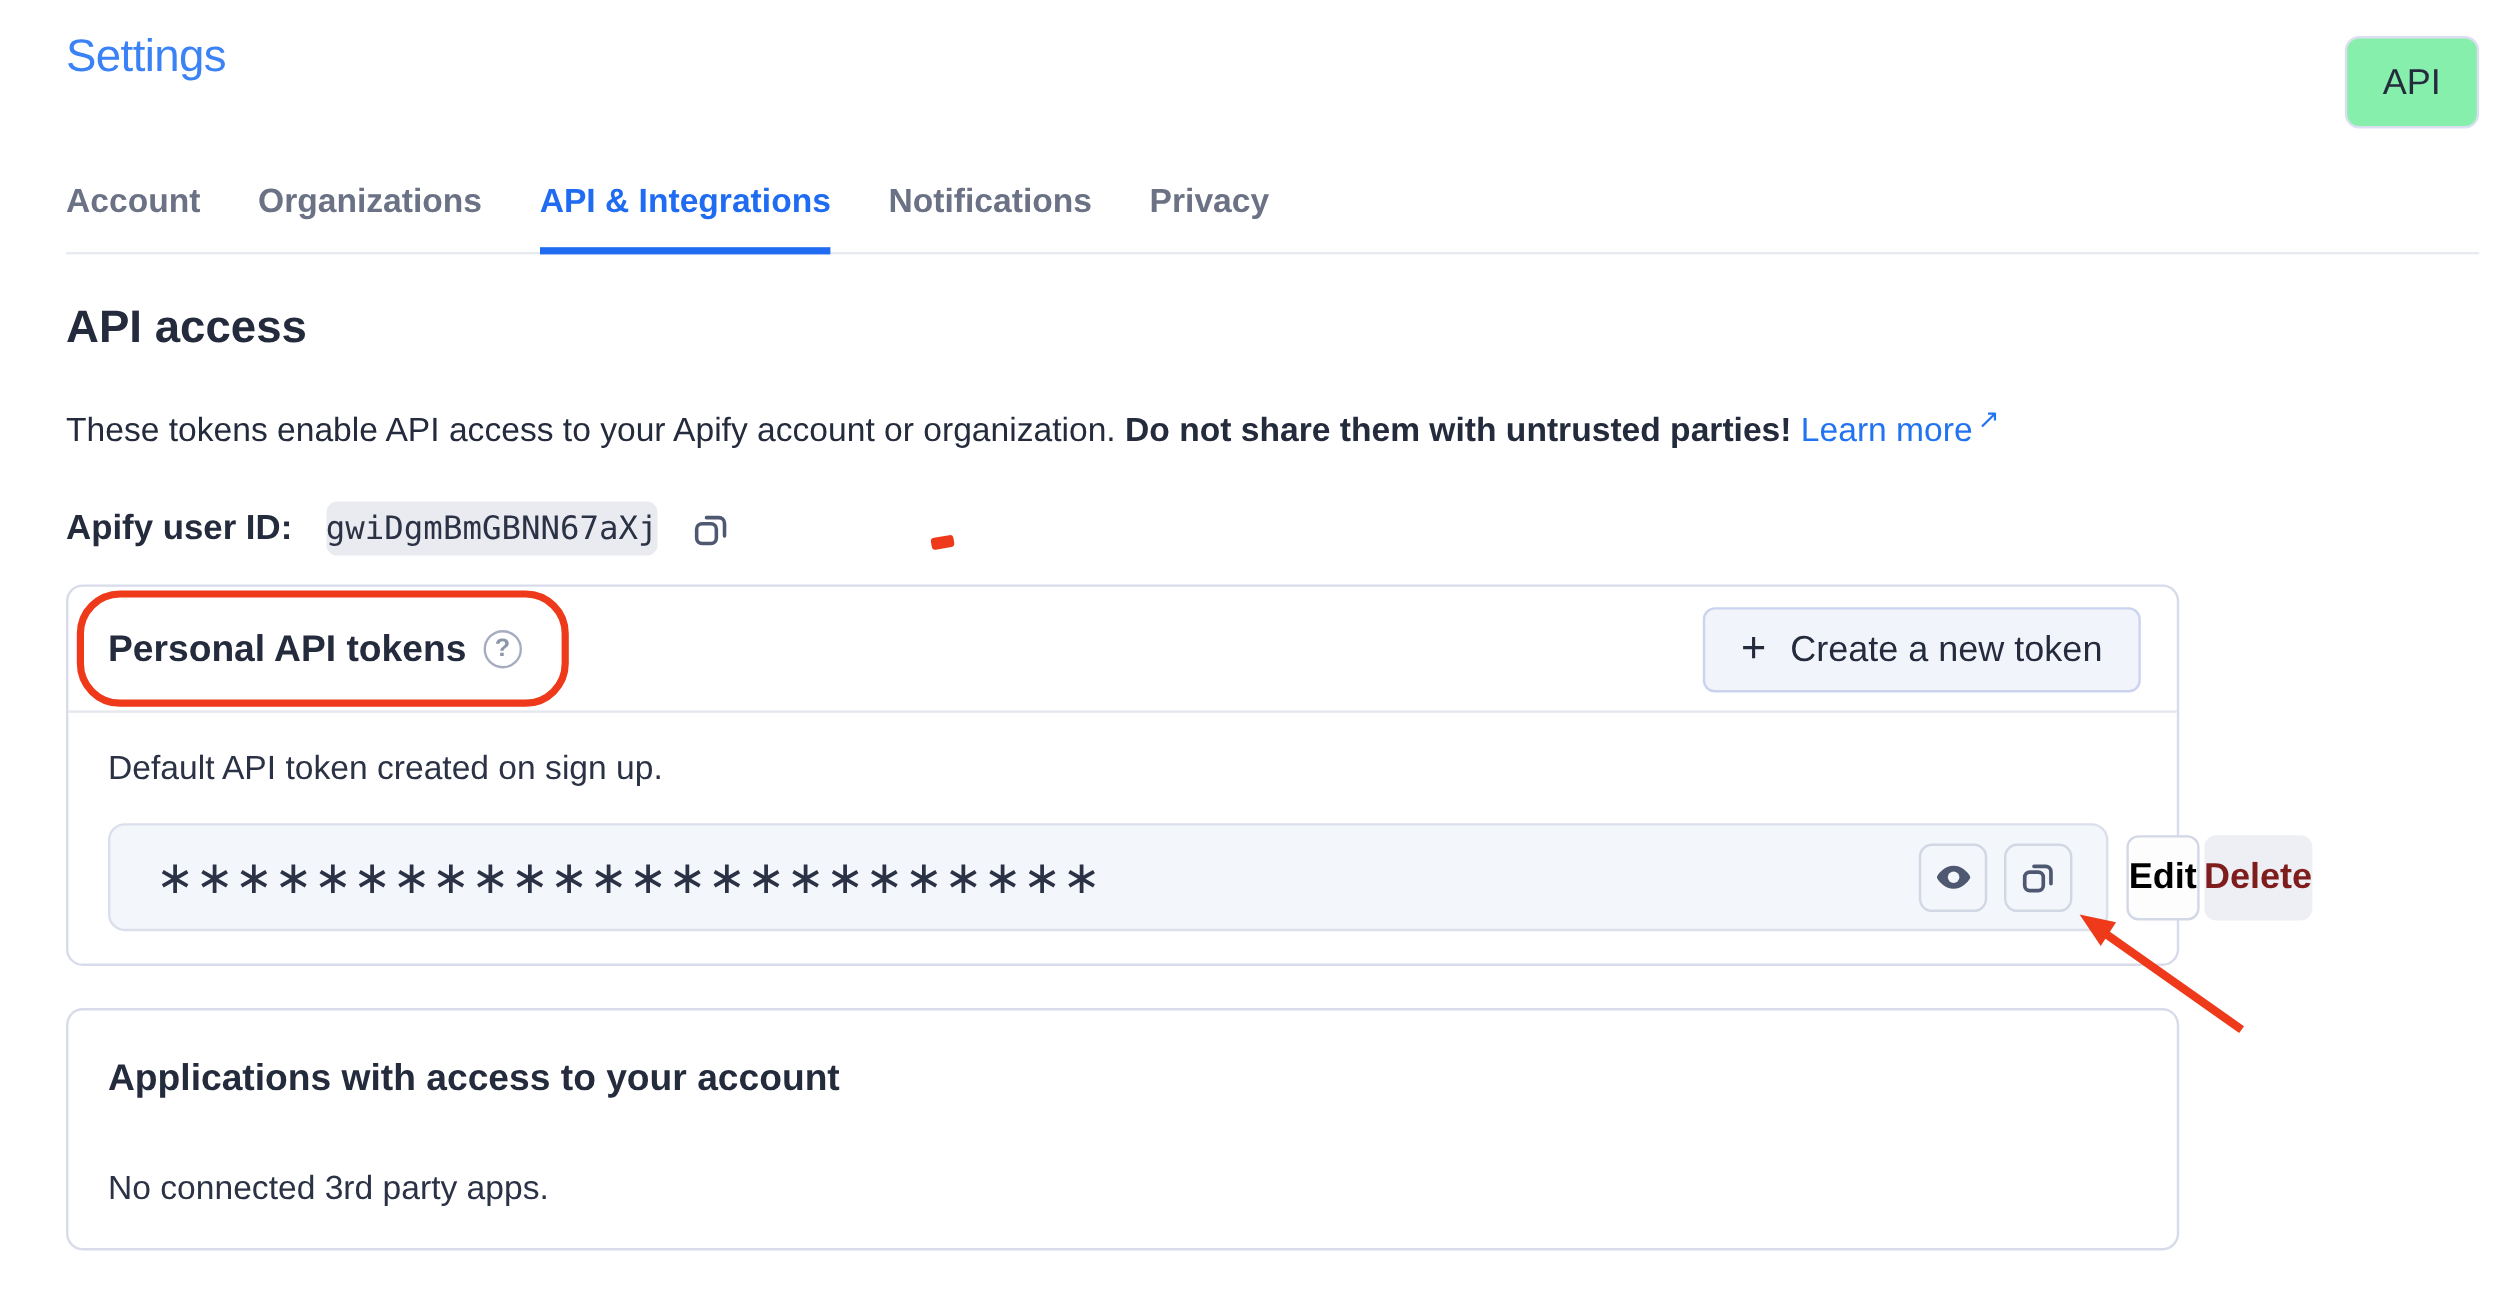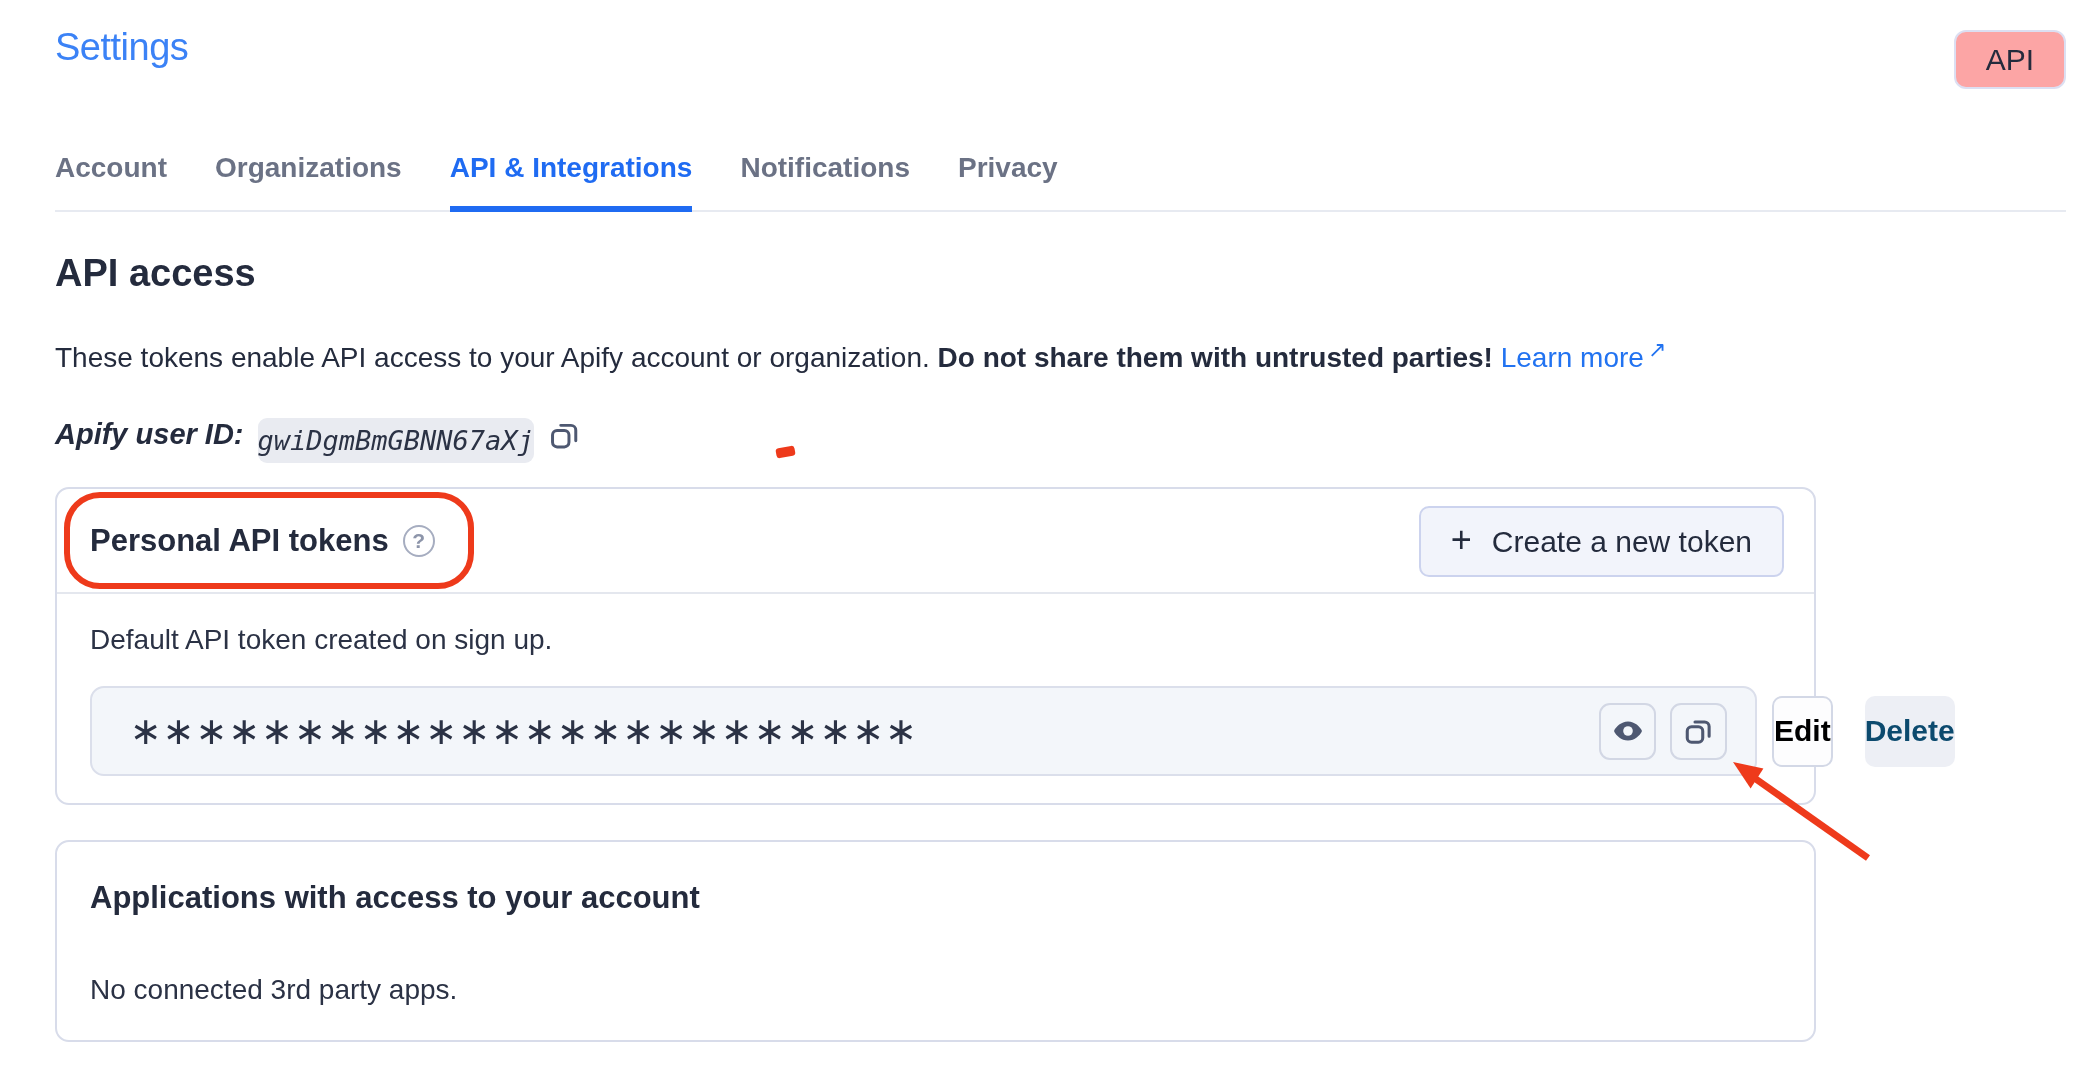--- a/index.html
+++ b/index.html
@@ -13,23 +13,23 @@
   }
   .page { position:relative; width:2094px; height:1090px; }
 
   
   .page-title {
     position:absolute; left:55px; top:26px;
     font-size:38px; font-weight:400; letter-spacing:-0.5px; color:#3b82f6;
   }
   .api-badge {
     position:absolute; right:28px; top:30px;
-    height:59px; padding:0 30px;
+    height:77px; padding:0 30px;
     display:flex; align-items:center; justify-content:center;
-    background:#fca5a5; border:2px solid #dcdff2; border-radius:12px;
+    background:#86efac; border:2px solid #dcdff2; border-radius:12px;
     font-size:30px; font-weight:500; color:#242b3d; cursor:pointer;
   }
 
   
   .tabs {
     position:absolute; left:55px; right:28px; top:148px;
     display:flex; gap:48px; align-items:flex-end;
     border-bottom:2px solid #e7eaf1; height:64px;
   }
   .tab {
@@ -48,22 +48,22 @@
     position:absolute; left:55px; top:330px;
     font-size:28px; color:#242b3d; line-height:40px;
   }
   .section-desc .bold { font-weight:700; }
   .section-desc .link { color:#2273f1; cursor:pointer; }
   .ext-arrow { color:#2273f1; font-size:22px; vertical-align:super; margin-left:4px; }
 
   
   .userid-row {
     position:absolute; left:55px; top:418px;
-    display:flex; align-items:flex-start; gap:14px;
-    font-size:29px; font-weight:600; color:#242b3d;font-style:italic;
+    display:flex; align-items:center; gap:28px;
+    font-size:29px; font-weight:600; color:#242b3d;
   }
   .userid-chip {
     font-family:"DejaVu Sans Mono", monospace;
     font-size:27px; font-weight:400; color:#2b3245;
     background:#e9ebf1; border-radius:9px; padding:7px 0;
   }
   .icon-copy { width:34px; height:34px; display:inline-block; cursor:pointer; }
   .icon-copy svg { width:100%; height:100%; display:block; }
 
   
@@ -125,23 +125,23 @@
   }
   .icon-btn svg { width:32px; height:32px; display:block; }
 
   .edit-btn {
     margin-left:15px; width:98px; height:71px;
     background:#fdfdfe; border:2px solid #d3d8e6; border-radius:10px;
     font-size:30px; font-weight:600; color:#000000;
     display:flex; align-items:center; justify-content:center; cursor:pointer;
   }
   .delete-btn {
-    margin-left:32px; width:131px; height:71px;
+    margin-left:4px; width:131px; height:71px;
     background:#edeff5; border:none; border-radius:10px;
-    font-size:30px; font-weight:600; color:#0c4a6e;
+    font-size:30px; font-weight:600; color:#7f1d1d;
     display:flex; align-items:center; justify-content:center; cursor:default;
   }
 
   .apps-title {
     position:absolute; left:33px; top:38px;
     font-size:31px; font-weight:700; color:#242b3d;
   }
   .apps-empty {
     position:absolute; left:33px; top:132px;
     font-size:28px; color:#2b3245;

